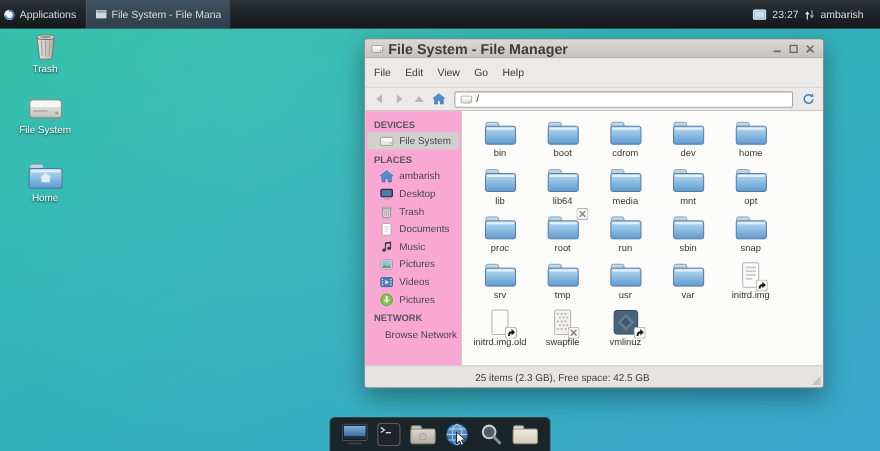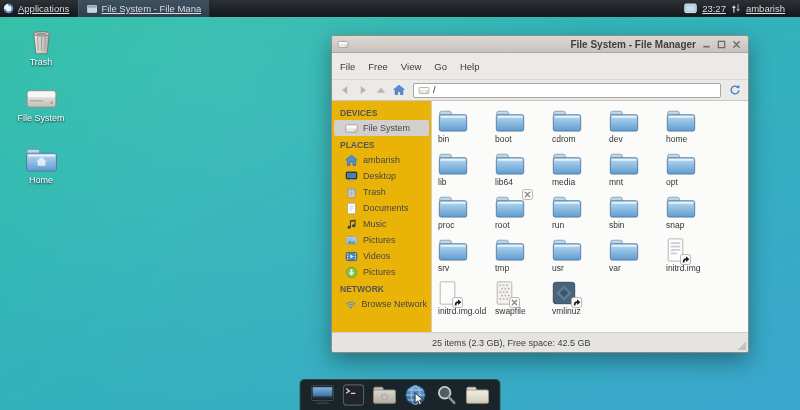--- a/index.html
+++ b/index.html
@@ -7,62 +7,62 @@
   body {
     position:relative;
     font-family:"Liberation Sans","DejaVu Sans",sans-serif;
     background:
       radial-gradient(circle at 28% 18%, rgba(255,255,255,.07), transparent 55%),
       linear-gradient(155deg,#2ec0a6 0%, #33b2bb 48%, #3aa6cd 100%);
   }
   svg { display:block; }
 
   
-  .panel{position:absolute;top:0;left:0;right:0;height:17px;
+  .panel{position:absolute;top:0;left:0;right:0;height:26px;
     background:linear-gradient(#2b3136,#14171a);
-    display:flex;align-items:flex-end;color:#d8dcdf;font-size:9.5px;z-index:30;text-decoration:underline;}
+    display:flex;align-items:flex-end;color:#d8dcdf;font-size:9.5px;z-index:30;}
   .apps-btn{display:flex;align-items:center;gap:4px;height:100%;padding:0 7px 0 3px;}
   .task-btn{display:flex;align-items:center;gap:4px;height:100%;padding:0 8px;margin-left:2px;
     width:132px;background:rgba(105,150,185,.32);border-left:1px solid rgba(255,255,255,.08);
     border-right:1px solid rgba(0,0,0,.4);}
   .task-btn span{white-space:nowrap;overflow:hidden;}
   .panel-spacer{flex:1;}
   .tray{display:flex;align-items:center;gap:5px;padding-right:15px;height:100%;}
 
   
   .desk-icon{position:absolute;width:62px;display:flex;flex-direction:column;align-items:center;z-index:1;}
   .desk-icon .lbl{margin-top:2px;font-size:9px;color:#fff;text-shadow:0 1px 2px rgba(0,0,0,.85);}
 
   
   .window{position:absolute;left:331px;top:35px;width:418px;height:318px;z-index:10;
     background:#ecebe9;border:1px solid #8f8b87;border-radius:3px;
     box-shadow:0 8px 22px rgba(0,0,0,.35);display:flex;flex-direction:column;overflow:hidden;}
   .titlebar{height:17px;background:linear-gradient(#dcd8d4,#c6c2be);
     display:flex;align-items:center;padding:0 5px;gap:4px;border-bottom:1px solid #aaa6a2;}
-  .titlebar .title{flex:1;text-align:right;font-size:10px;font-weight:bold;color:#403e3b;
+  .titlebar .title{flex:1;text-align:left;font-size:13px;font-weight:bold;color:#403e3b;
     white-space:nowrap;overflow:hidden;}
   .winbtn{width:13px;height:11px;display:flex;align-items:center;justify-content:center;color:#6e6a66;}
   .menubar{height:27px;background:#eceae8;border-bottom:1px solid #dad8d5;
     display:flex;align-items:center;gap:13px;padding:0 8px;font-size:9.5px;color:#3a3a38;}
   .menu-item{cursor:default;}
   .toolbar{height:21px;background:#eceae8;border-bottom:1px solid #c9c7c4;
     display:flex;align-items:center;gap:3px;padding:0 5px;}
   .tool-btn{width:16px;height:16px;display:flex;align-items:center;justify-content:center;}
   .tool-btn.disabled{opacity:.45;}
   .pathbar{flex:1;height:15px;background:#fff;border:1px solid #a8a6a2;border-radius:2px;
     display:flex;align-items:center;gap:3px;padding:0 4px;font-size:9px;color:#222;margin:0 3px;}
   .win-body{flex:1;display:flex;min-height:0;}
-  .sidebar{width:100px;background:#eab308;border-right:1px solid #cfcdca;padding:3px 0;
+  .sidebar{width:88px;background:#f9a8d4;border-right:1px solid #cfcdca;padding:3px 0;
     font-size:9px;color:#46464a;overflow:hidden;}
   .side-header{font-weight:bold;font-size:8.5px;color:#55555a;padding:4px 8px 2px;}
   .side-item{display:flex;align-items:center;gap:5px;height:16px;padding:0 4px 0 13px;white-space:nowrap;}
   .side-item.selected{background:#d2d0ce;border-radius:2px;margin:0 2px;padding-left:11px;}
   .files{flex:1;background:#fbfbfa;padding:6px 0 0 6px;
     display:grid;grid-template-columns:repeat(5,57px);grid-auto-rows:43px;align-content:start;}
-  .file-cell{display:flex;flex-direction:column;align-items:flex-start;width:57px;}
+  .file-cell{display:flex;flex-direction:column;align-items:center;width:57px;}
   .file-ic{position:relative;height:26px;display:flex;align-items:flex-end;}
   .file-cell .lbl{font-size:8.5px;color:#333;margin-top:1px;white-space:nowrap;}
   .emblem{position:absolute;right:-6px;bottom:-3px;}
   .emblem.top{bottom:auto;top:-4px;right:-8px;}
   .statusbar{height:20px;background:#e6e4e2;border-top:1px solid #cfcdca;
     display:flex;align-items:center;font-size:9px;color:#3c3c3a;padding-left:100px;position:relative;}
   .grip{position:absolute;right:2px;bottom:2px;width:8px;height:8px;
     background:linear-gradient(135deg,transparent 50%,#b5b3af 50%);opacity:.7;}
 
   
@@ -380,21 +380,21 @@
         <div class="winbtn">
           <svg width="9" height="9">
             <use href="#sym-win-close" xlink:href="#sym-win-close"></use>
           </svg>
         </div>
       </div>
   </div>
 
   <div class="menubar" id="menubar">
       <span class="menu-item">File</span>
-      <span class="menu-item">Free</span>
+      <span class="menu-item">Edit</span>
       <span class="menu-item">View</span>
       <span class="menu-item">Go</span>
       <span class="menu-item">Help</span>
     </div>
 
   <div class="toolbar">
     <div id="nav-buttons" style="display:flex;gap:2px;">
         <div class="tool-btn disabled">
           <svg width="12" height="12">
             <use href="#sym-tb-back" xlink:href="#sym-tb-back"></use>

